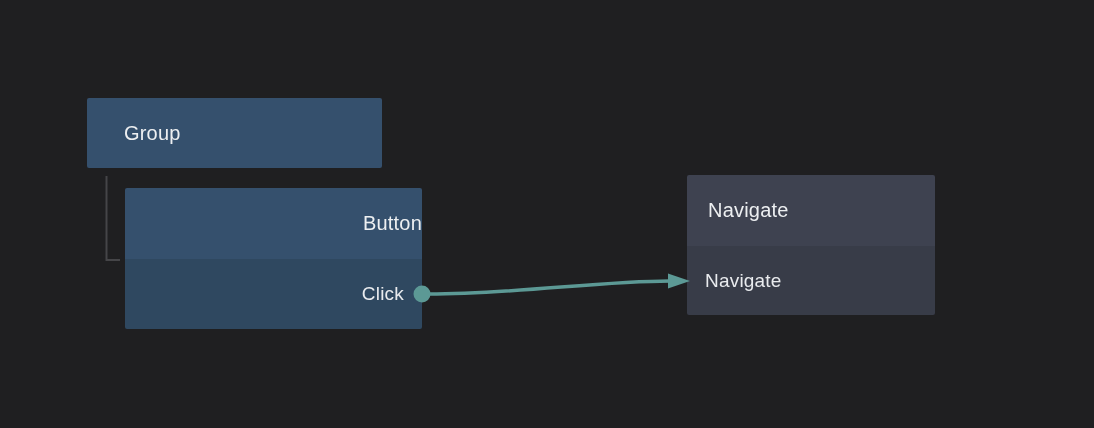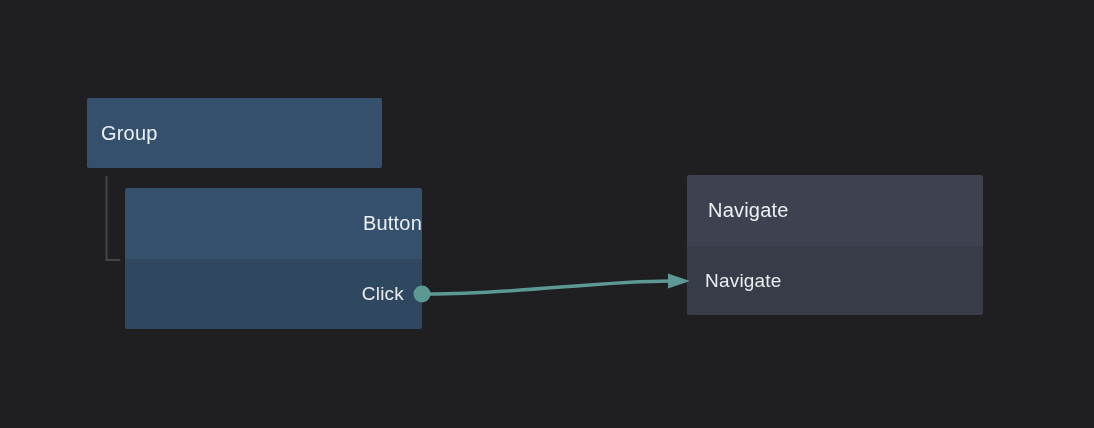--- a/index.html
+++ b/index.html
@@ -33,21 +33,21 @@
   .node-title {
     color: #edeff1;
     font-size: 20px;
     letter-spacing: 0.2px;
   }
   .port-label {
     color: #e9ebee;
     font-size: 19px;
     letter-spacing: 0.2px;
   }
-  .row-header-blue   { background: #35506d; padding-left: 14px; }
+  .row-header-blue   { background: #35506d; padding-left: 37px; }
   .row-body-blue     { background: #2f4860; }
   .row-header-gray   { background: #3e4250; padding-left: 21px; }
   .row-body-gray     { background: #383c48; }
   .row-output        { justify-content: flex-end; padding-right: 18px; }
   .row-input         { justify-content: flex-start; padding-left: 18px; }
   .overlay {
     position: absolute;
     left: 0; top: 0;
     pointer-events: none;
   }
@@ -65,21 +65,21 @@
 
   <div class="node" style="left:125px; top:188px; width:297px;">
     <div class="node-row row-header-blue" style="height:71px;justify-content:flex-end;">
       <span class="node-title">Button</span>
     </div>
     <div class="node-row row-body-blue row-output" style="height:70px;">
       <span class="port-label">Click</span>
     </div>
   </div>
 
-  <div class="node" style="left:687px; top:175px; width:296px;">
+  <div class="node" style="left:687px; top:175px; width:248px;">
     <div class="node-row row-header-gray" style="height:71px;">
       <span class="node-title">Navigate</span>
     </div>
     <div class="node-row row-body-gray row-input" style="height:69px;">
       <span class="port-label">Navigate</span>
     </div>
   </div>
 
   <svg class="overlay" width="1094" height="428" viewBox="0 0 1094 428">
 

